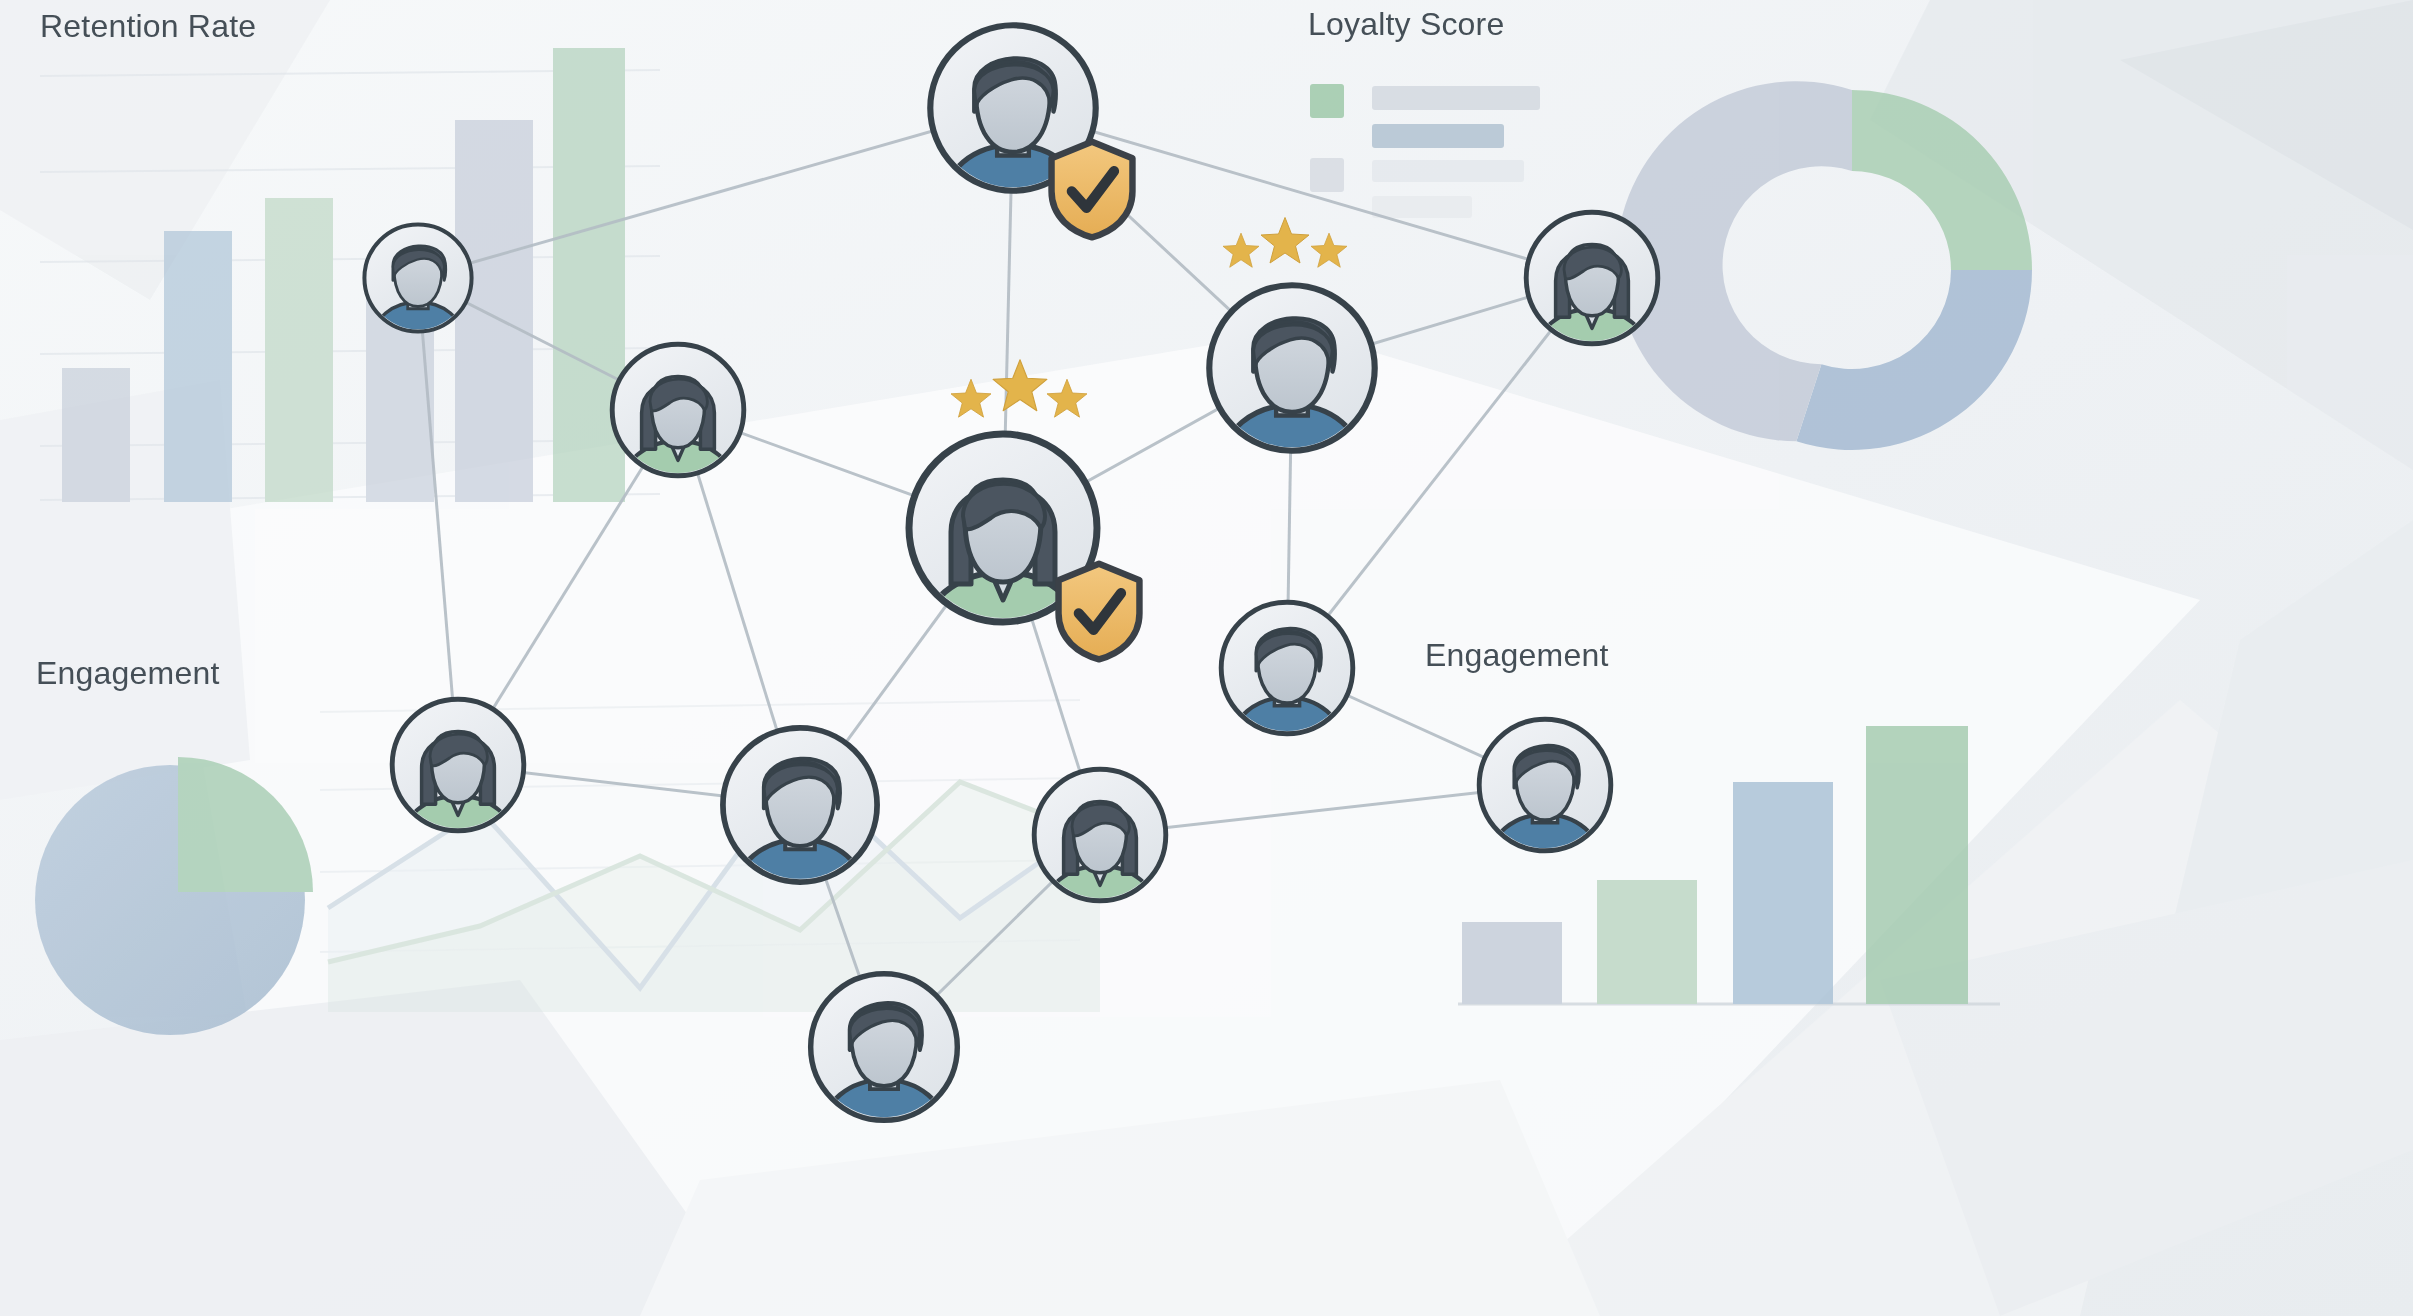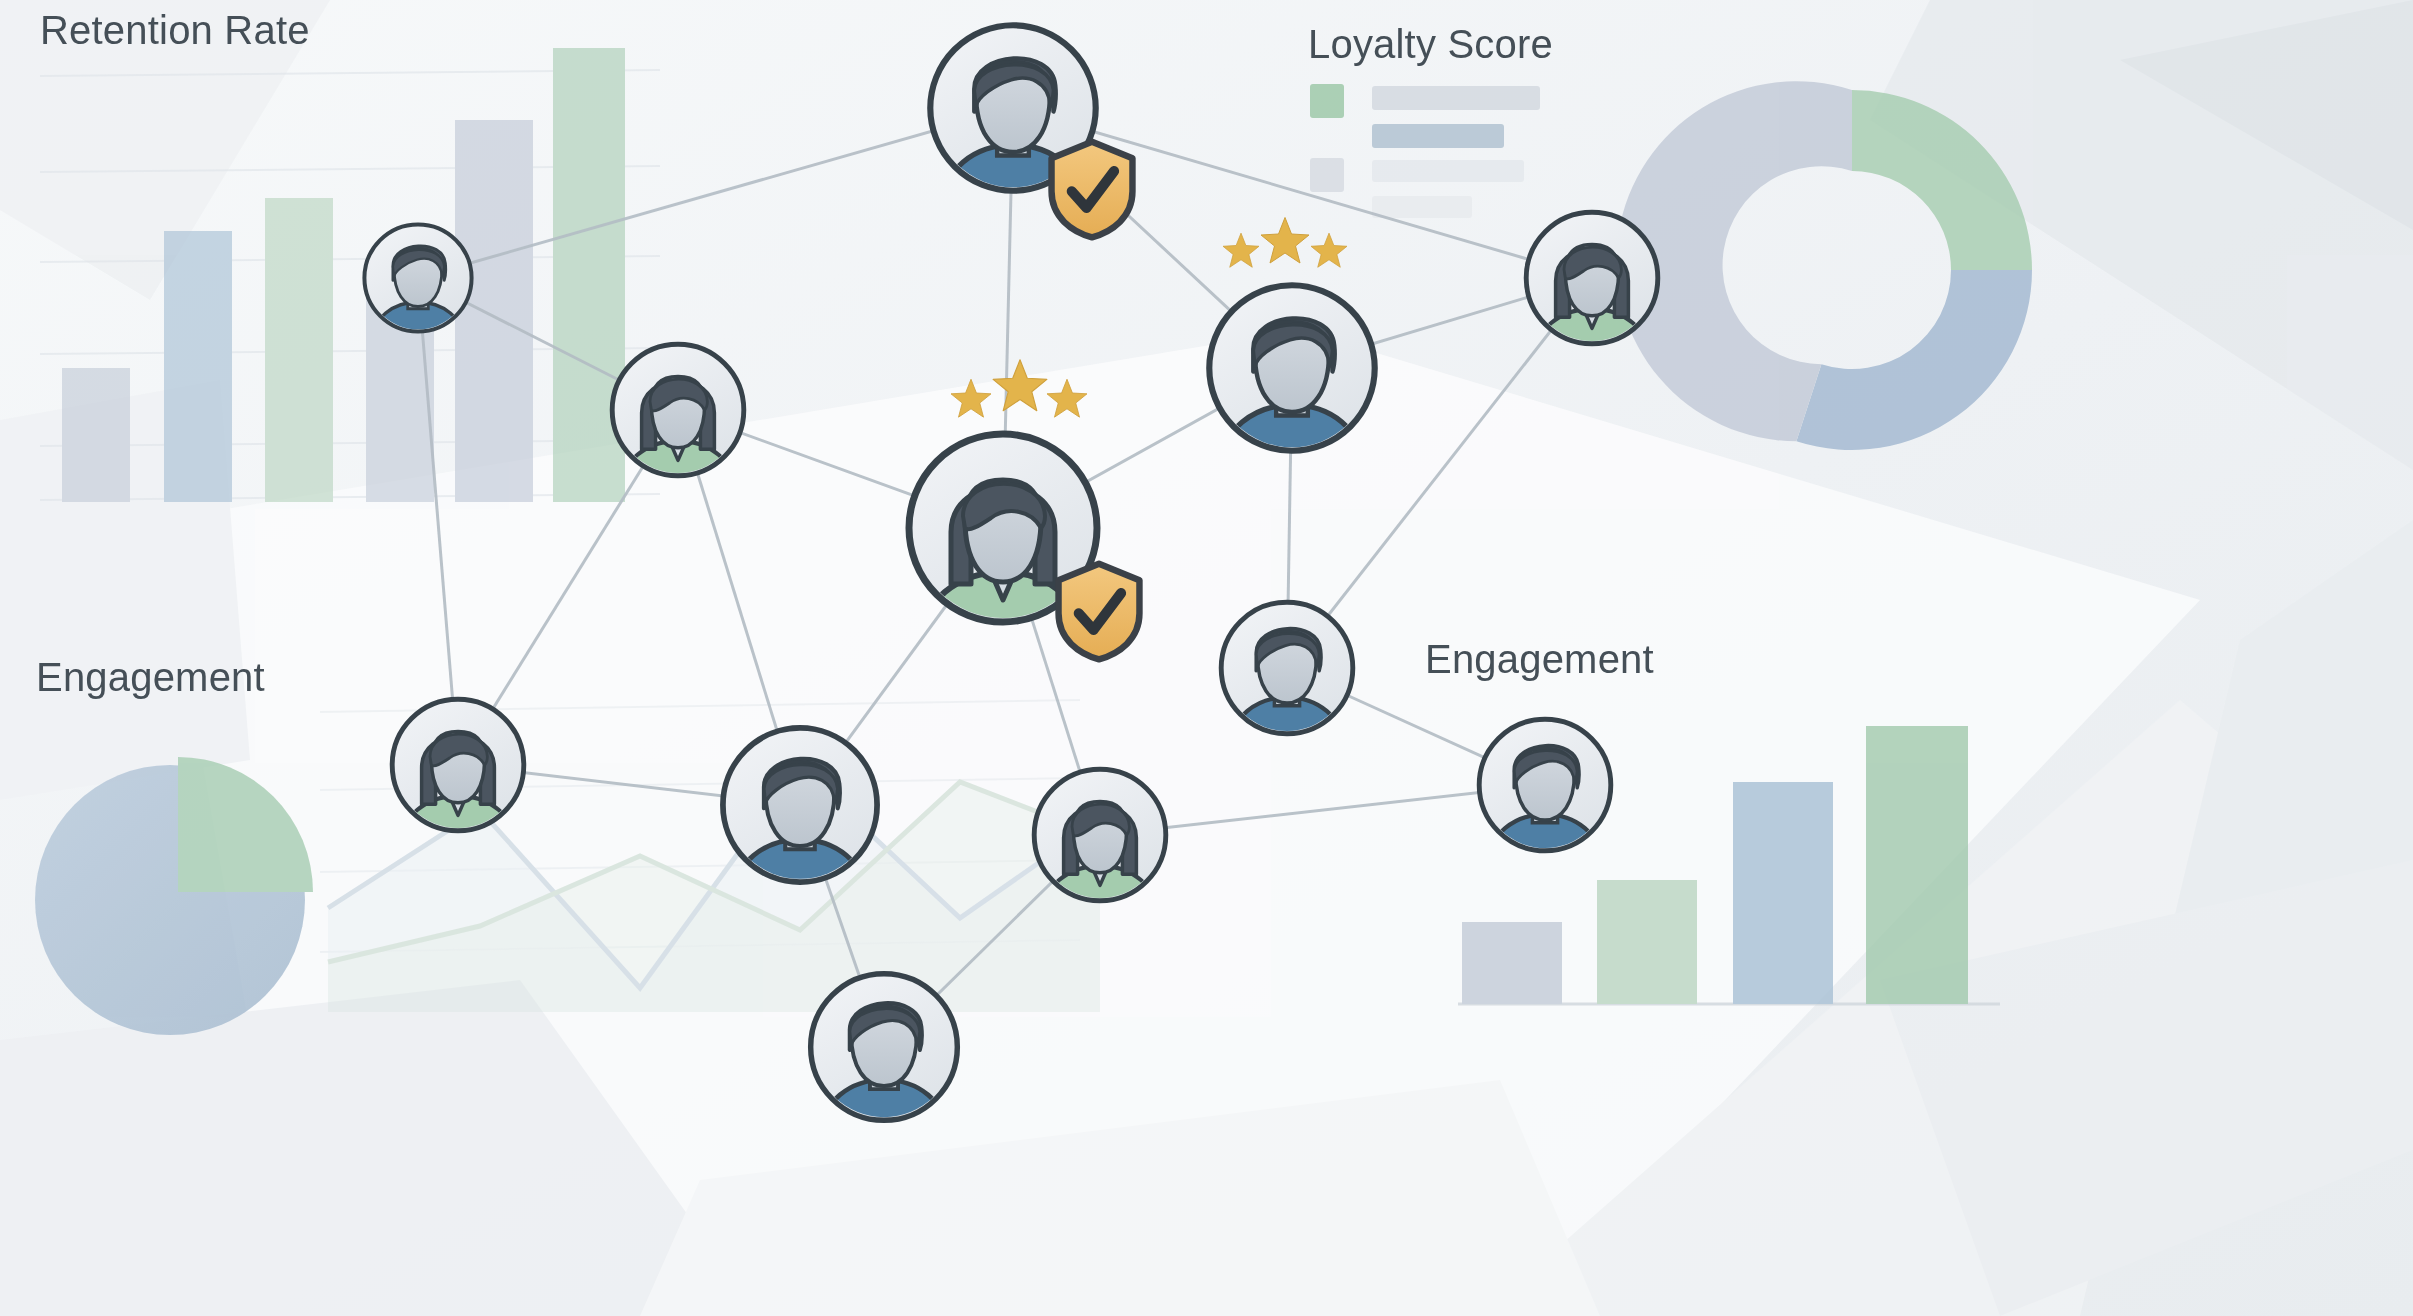--- a/index.html
+++ b/index.html
@@ -19,29 +19,29 @@
   #scene {
     position: absolute;
     inset: 0;
     width: 100%;
     height: 100%;
     display: block;
   }
   .panel-title {
     position: absolute;
     font-family: "Liberation Sans", "DejaVu Sans", sans-serif;
-    font-size: 40px;
+    font-size: 32px;
     font-weight: 400;
     color: #454f57;
     letter-spacing: 0.2px;
     white-space: nowrap;
     pointer-events: none;
   }
   #title-retention { left: 40px;  top: 8px;  }
-  #title-loyalty   { left: 1308px;top: 22px;  }
+  #title-loyalty   { left: 1308px;top: 6px;  }
   #title-engage-l  { left: 36px;  top: 655px;}
   #title-engage-r  { left: 1425px;top: 637px;}
 </style>
 </head>
 <body>
 
 <div id="stage">
 
   <svg id="scene" viewBox="0 0 2413 1316" preserveAspectRatio="none">
     <defs>

